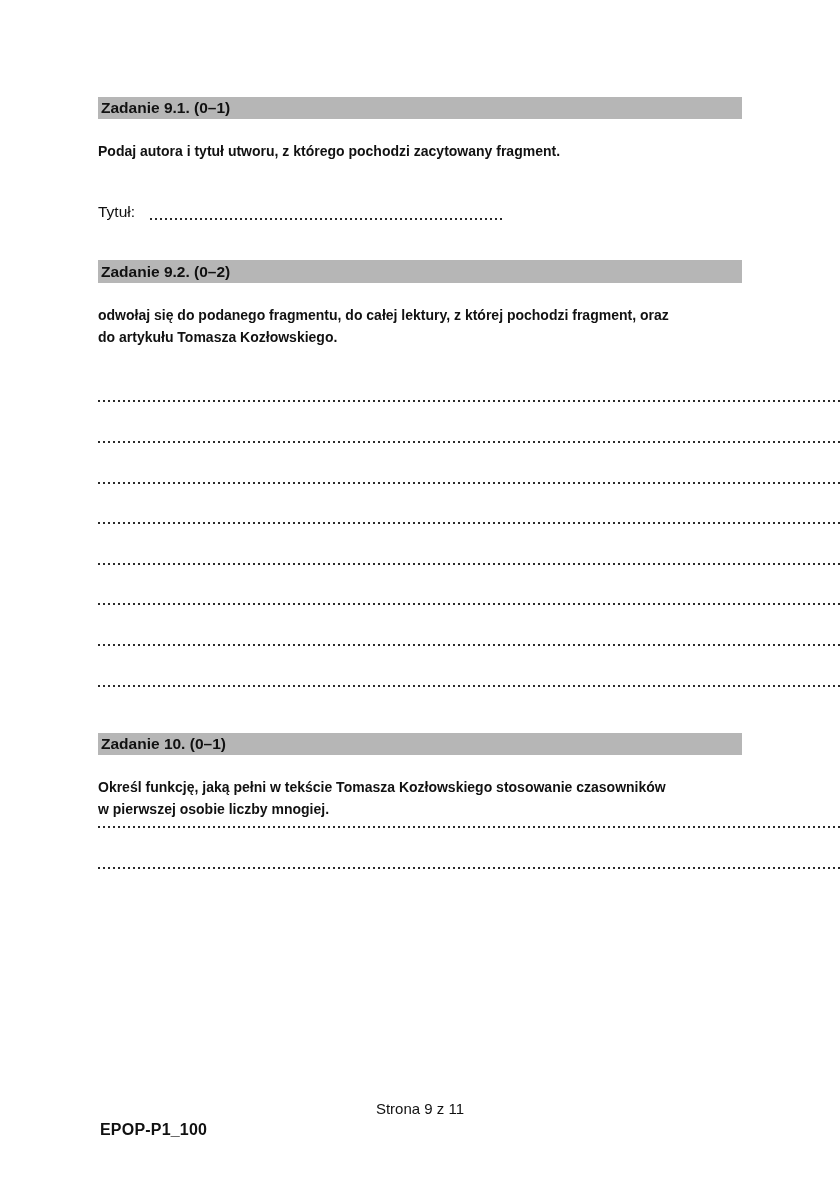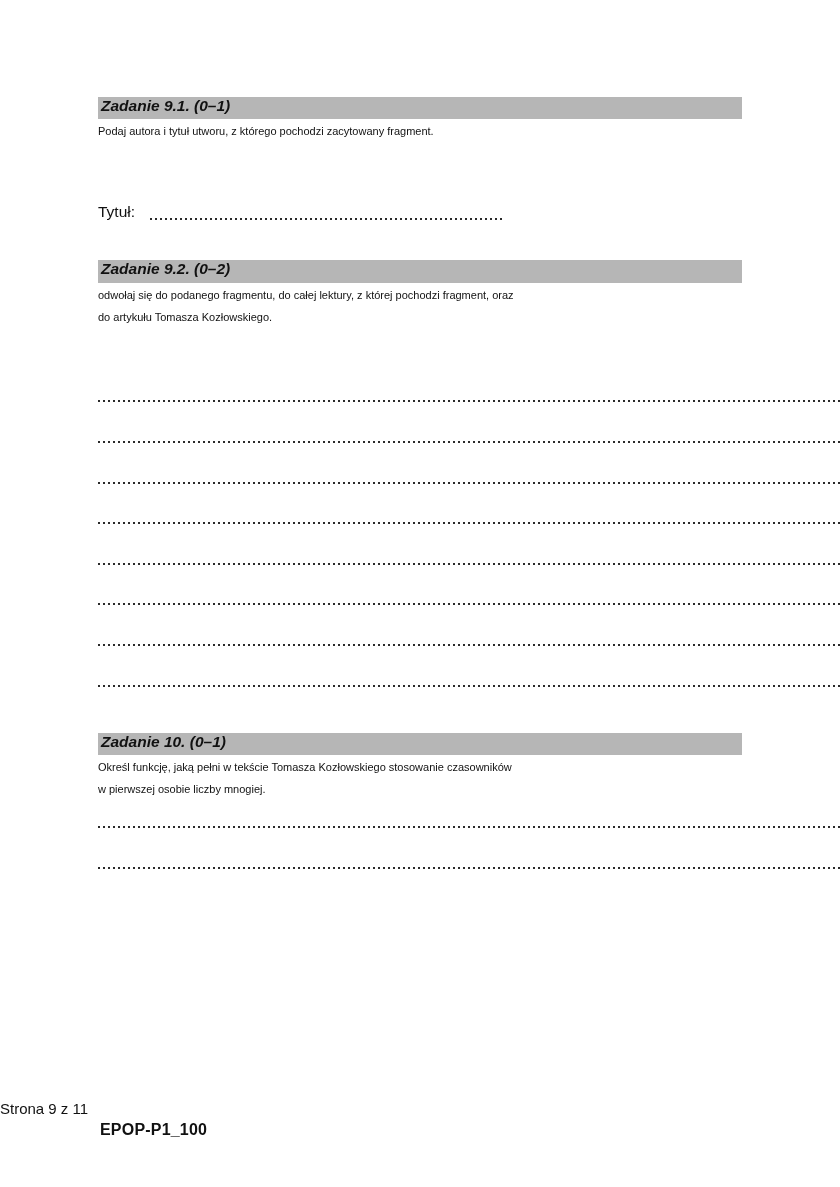--- a/index.html
+++ b/index.html
@@ -21,31 +21,31 @@
     overflow:hidden;
   }
   .abs{position:absolute;}
   .content-x{left:98px;width:644px;}
 
   
   .task-bar{
     height:22px;
     background:var(--bar-bg);
     display:flex;
-    font-style:italic;
+    align-items:center;
   }
   .task-bar .bar-label{
     font-weight:bold;
     font-size:15.5px;
     padding-left:3px;
     white-space:nowrap;
   }
 
   
-  .prompt{font-weight:normal;font-size:11px;line-height:22.4px;}
+  .prompt{font-weight:bold;font-size:14px;line-height:22.4px;margin-top:20px;}
   .prompt .prompt-line{white-space:nowrap;}
   .prompt .it{font-style:italic;}
 
   
   .dots{
     background-image:repeating-linear-gradient(90deg,var(--dot) 0 2px,transparent 2px 5px);
     background-size:100% 2.2px;
     background-position:left bottom;
     background-repeat:no-repeat;
   }
@@ -73,21 +73,21 @@
   }
   .field-row .field-dots{
     width:353px;
     height:14px;
     margin-bottom:1px;
   }
 
   
   .page-num{
     left:0;width:840px;
-    text-align:left;
+    text-align:center;
     font-size:15px;
     font-weight:normal;
   }
   .form-code{
     font-size:16px;
     font-weight:bold;
     letter-spacing:0.2px;
   }
 </style>
 </head>

